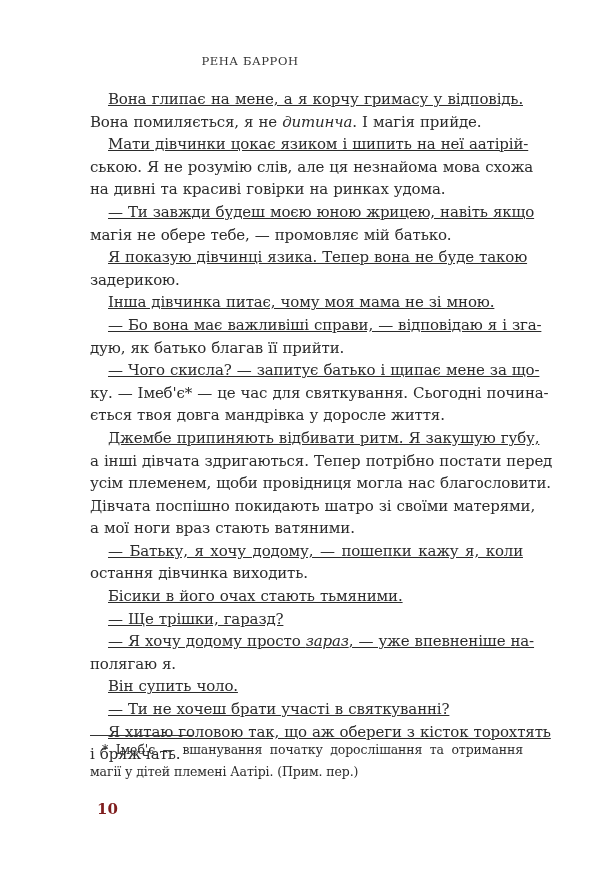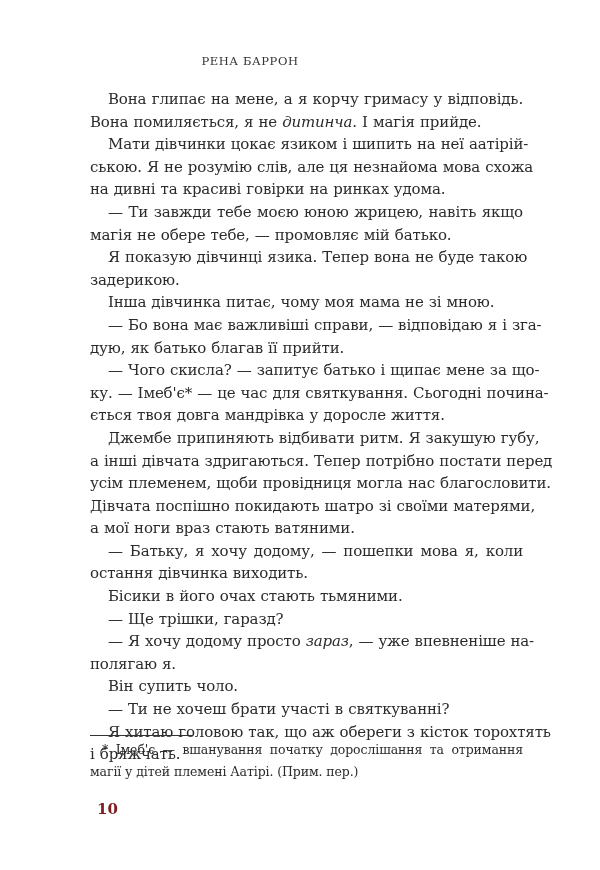--- a/index.html
+++ b/index.html
@@ -19,21 +19,21 @@
   }
   .body-text {
     position: absolute; top: 88px; left: 90px; width: 433px;
     font-size: 15px; line-height: 22.6px;
     text-align: justify;
     letter-spacing: -0.15px;
     word-spacing: 0.5px;
   }
   .line { display: block; white-space: nowrap; height: 22.6px; text-align-last: justify; }
   .line.last { text-align-last: left; }
-  .line.indent { padding-left: 18px; }
+  .line.indent { padding-left: 18px; text-decoration: underline; }
   .line span.it { font-style: italic; }
   .footnote-rule {
     position: absolute; top: 735px; left: 90px; width: 103px; height: 0;
     border-top: 1.3px solid #333;
   }
   .footnote {
     position: absolute; top: 739px; left: 90px; width: 433px;
     font-size: 12.5px; line-height: 22px;
     letter-spacing: -0.1px;
   }
@@ -46,36 +46,36 @@
 <body>
 
 <div class="running-head">РЕНА БАРРОН</div>
 
 <div class="body-text" id="body-text">
     <span class="line indent">Вона глипає на мене, а я корчу гримасу у відповідь.</span>
     <span class="line last"><span>Вона помиляється, я не </span><span class="it">дитинча</span><span>. І магія прийде.</span></span>
     <span class="line indent">Мати дівчинки цокає язиком і шипить на неї аатірій-</span>
     <span class="line">ською. Я не розумію слів, але ця незнайома мова схожа</span>
     <span class="line last">на дивні та красиві говірки на ринках удома.</span>
-    <span class="line indent">— Ти завжди тебе моєю юною жрицею, навіть якщо</span>
+    <span class="line indent">— Ти завжди будеш моєю юною жрицею, навіть якщо</span>
     <span class="line last">магія не обере тебе, — промовляє мій батько.</span>
     <span class="line indent">Я показую дівчинці язика. Тепер вона не буде такою</span>
     <span class="line last">задерикою.</span>
     <span class="line indent last">Інша дівчинка питає, чому моя мама не зі мною.</span>
     <span class="line indent">— Бо вона має важливіші справи, — відповідаю я і зга-</span>
     <span class="line last">дую, як батько благав її прийти.</span>
     <span class="line indent">— Чого скисла? — запитує батько і щипає мене за що-</span>
     <span class="line">ку. — Імеб'є* — це час для святкування. Сьогодні почина-</span>
     <span class="line last">ється твоя довга мандрівка у доросле життя.</span>
     <span class="line indent">Джембе припиняють відбивати ритм. Я закушую губу,</span>
     <span class="line">а інші дівчата здригаються. Тепер потрібно постати перед</span>
     <span class="line">усім племенем, щоби провідниця могла нас благословити.</span>
     <span class="line">Дівчата поспішно покидають шатро зі своїми матерями,</span>
     <span class="line last">а мої ноги враз стають ватяними.</span>
-    <span class="line indent">— Батьку, я хочу додому, — пошепки мова я, коли</span>
+    <span class="line indent">— Батьку, я хочу додому, — пошепки кажу я, коли</span>
     <span class="line last">остання дівчинка виходить.</span>
     <span class="line indent last">Бісики в його очах стають тьмяними.</span>
     <span class="line indent last">— Ще трішки, гаразд?</span>
     <span class="line indent"><span>— Я хочу додому просто </span><span class="it">зараз</span><span>, — уже впевненіше на-</span></span>
     <span class="line last">полягаю я.</span>
     <span class="line indent last">Він супить чоло.</span>
     <span class="line indent last">— Ти не хочеш брати участі в святкуванні?</span>
     <span class="line indent">Я хитаю головою так, що аж обереги з кісток торохтять</span>
     <span class="line last">і бряжчать.</span>
   </div>

